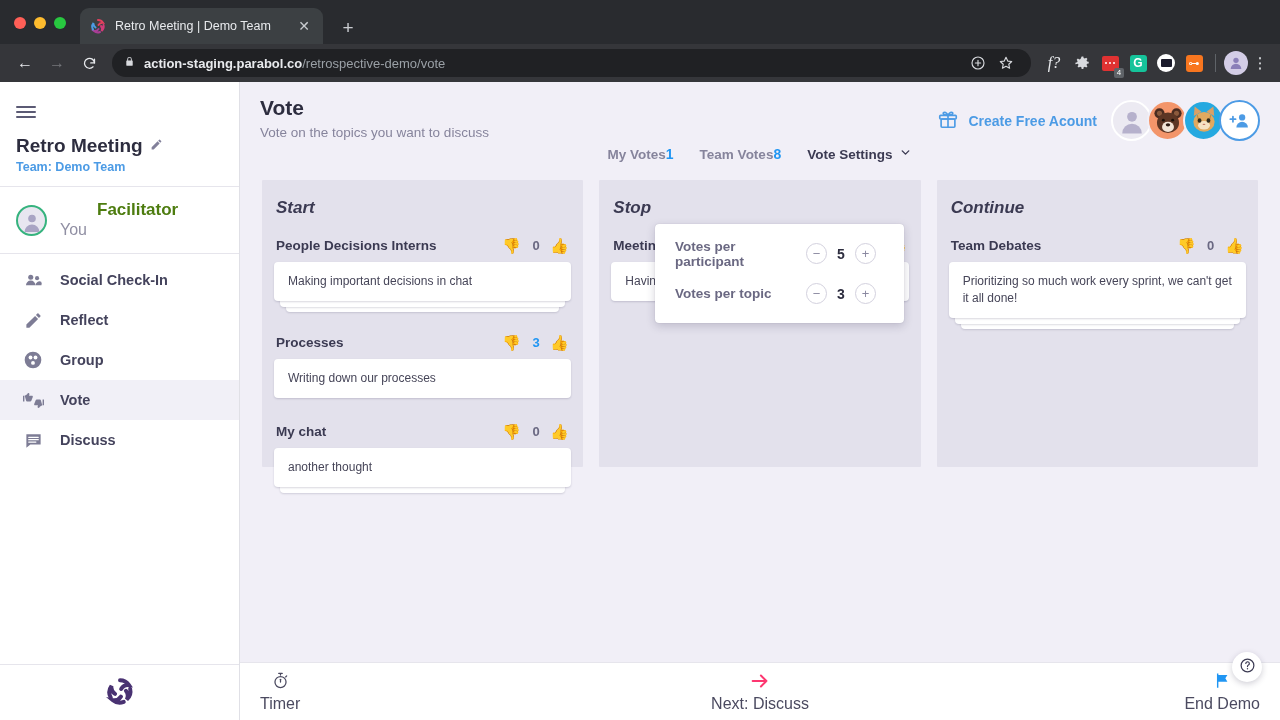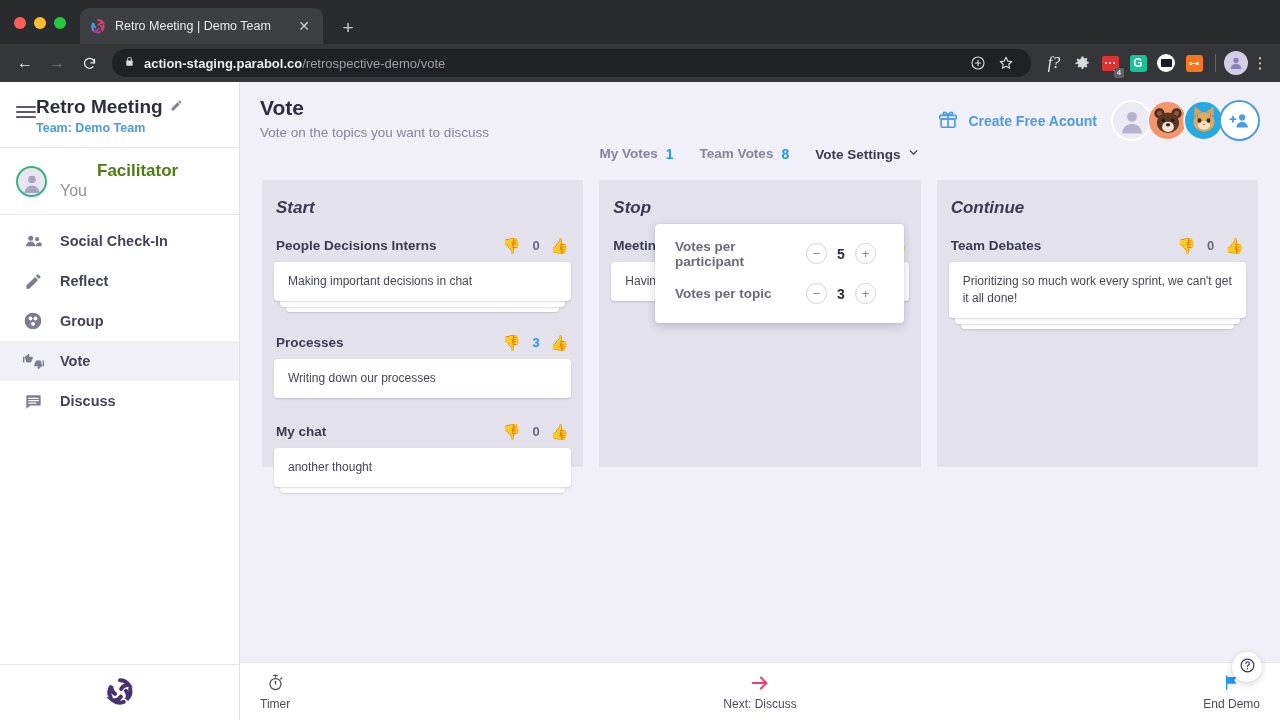--- a/index.html
+++ b/index.html
@@ -74,21 +74,21 @@
   .kebab { color: #e8eaed; font-size: 15px; width: 20px; text-align: center; letter-spacing: 0; }
 
   
   .app { position: absolute; top: 82px; left: 0; width: 1280px; height: 638px; display: flex; }
 
   
   .sidebar {
     width: 240px; height: 638px; background: #fff; border-right: 1px solid #e0e0e6;
     display: flex; flex-direction: column; position: relative;
   }
-  .sb-top { padding: 14px 16px 12px 16px; display: flex; align-items: flex-start; }
+  .sb-top { padding: 14px 16px 12px 16px; display: flex; gap: 12px; align-items: flex-start; flex-direction: column; }
   .hamburger { width: 20px; margin-top: 7px; flex: 0 0 20px; }
   .hamburger span { display: block; height: 2px; background: #5b5a74; margin: 3px 0; border-radius: 1px; }
   .sb-title-wrap { flex: 1; min-width: 0; }
   .sb-title-row { display: flex; align-items: center; gap: 7px; }
   .sb-title { font-size: 19px; font-weight: bold; color: #2d2d3f; white-space: nowrap; }
   .pencil-ic { color: #82809a; font-size: 12px; }
   .sb-team { font-size: 12.5px; color: #4C9BE5; margin-top: 3px; font-weight: 600; }
   .sb-divider { height: 1px; background: #e6e5ec; }
   .sb-fac { padding: 12px 16px; display: flex; gap: 13px; align-items: center; }
   .fac-av {
@@ -128,21 +128,21 @@
   }
   .av1 { background: #eceaf2; border-color: #fff; }
   .av2 { background: #f3956a; }
   .av3 { background: #25a9e0; }
   .av-add { background: #fff; border: 2px solid #4C9BE5; color: #4C9BE5; }
 
   .votes-bar {
     display: flex; align-items: center; justify-content: center;
     gap: 26px; padding: 5px 0 12px 0; position: relative; z-index: 3;
   }
-  .vb-item { font-size: 13.5px; color: #86849c; font-weight: bold; display: flex; gap: 8px; }
+  .vb-item { font-size: 13.5px; color: #86849c; font-weight: bold; display: flex; gap: 0; align-items: center; }
   .vb-num { color: #2196F3; font-size: 14px; font-weight: bold; }
   .vb-settings { font-size: 13.5px; color: #3b3a52; font-weight: bold; display: flex; gap: 7px; align-items: center; }
 
   .vote-popover {
     position: absolute; left: 415px; top: 101px; width: 249px;
     background: #fff; border-radius: 4px; z-index: 20;
     box-shadow: 0 3px 10px rgba(40,35,70,.20), 0 0 1px rgba(40,35,70,.25);
     padding: 14px 0 14px 0;
     margin-top: 41px;
   }
@@ -195,21 +195,21 @@
     color: #3b3a52; font-size: 15px; z-index: 10;
   }
 
   
   .bottombar {
     height: 58px; background: #fff; border-top: 1px solid #e6e5ec;
     display: flex; align-items: center; position: relative;
   }
   .bb-item {
     display: flex; flex-direction: column; align-items: center; gap: 4px;
-    font-size: 12px; color: #4b4a60;
+    font-size: 16px; color: #4b4a60;
   }
   .bb-left { position: absolute; left: 20px; }
   .bb-center { margin: 0 auto; }
   .bb-right { position: absolute; right: 20px; }
   .bb-ic { height: 20px; display: flex; align-items: center; justify-content: center; }
 </style>
 </head>
 <body>
 
 <div class="browser">

